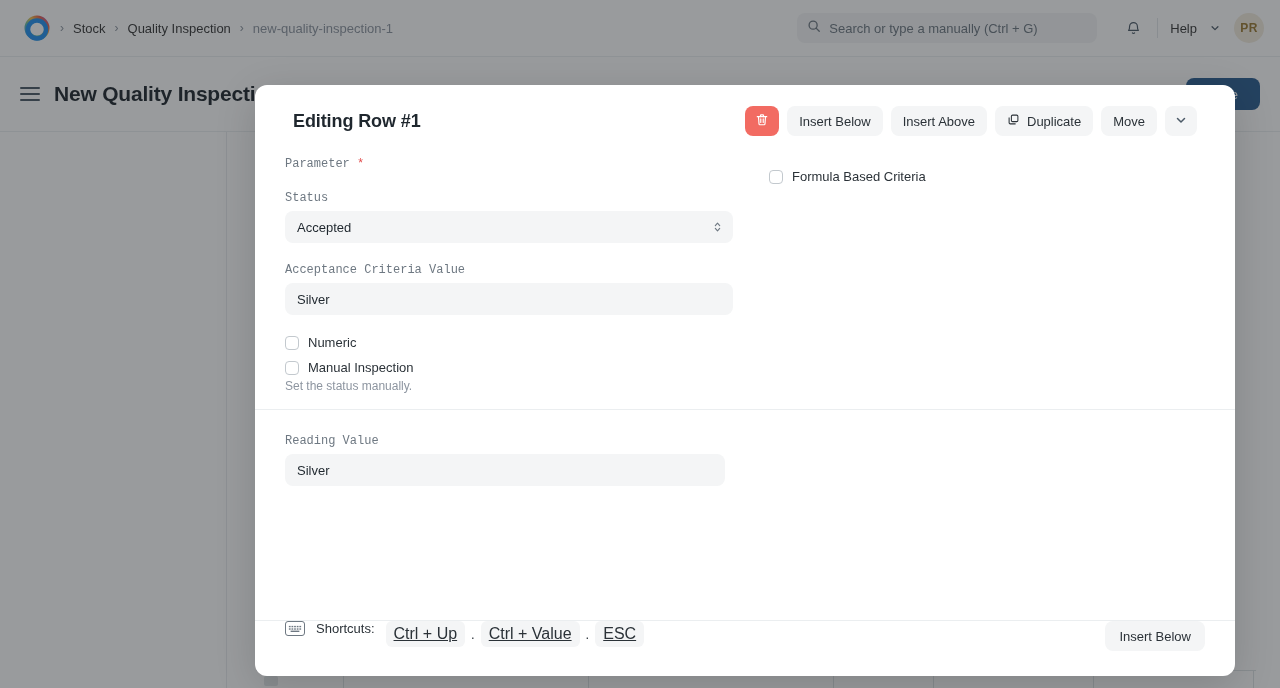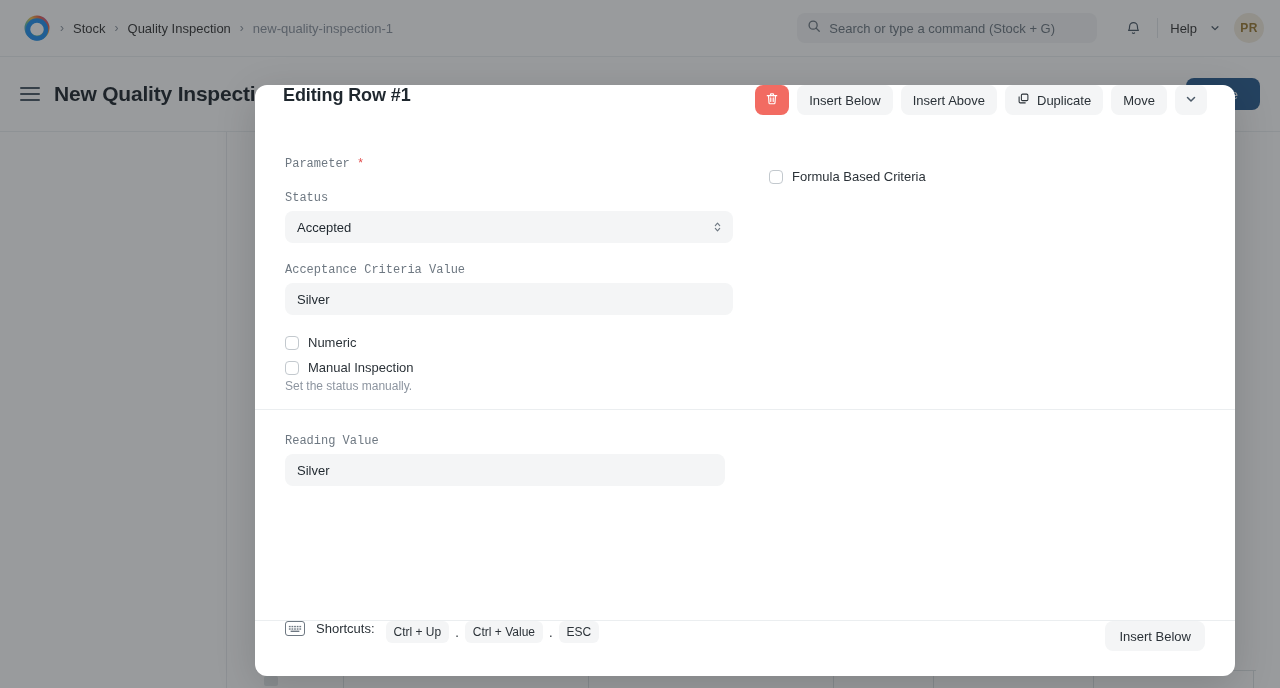--- a/index.html
+++ b/index.html
@@ -212,22 +212,22 @@
     box-shadow: 0 10px 40px rgba(0,0,0,0.15);
     display: flex;
     flex-direction: column;
     overflow: hidden;
   }
 
   .modal-head {
     height: 72px;
     flex: 0 0 auto;
     display: flex;
-    align-items: flex-start;
-    padding: 0 28px;
+    align-items: center;
+    padding: 0 38px;
   }
   .modal-title {
     font-size: 18px;
     font-weight: 700;
     color: #1f272e;
     letter-spacing: -0.1px;
   }
   .head-actions {
     margin-left: auto;
     display: flex;
@@ -369,24 +369,25 @@
   }
   .shortcuts-label {
     font-size: 13px;
     color: #2b3238;
     margin-right: 11px;
   }
   .keys { display: flex; align-items: center; gap: 0; }
   .key {
     background: #f4f5f6;
     border-radius: 6px;
-    font-size: 12px;
+    font-size: 16px;
     color: #2b3238;
     padding: 4px 8px;
     white-space: nowrap;
+    text-decoration: underline;
   }
   .key-dot {
     font-size: 13px;
     color: #2b3238;
     padding: 0 6px;
   }
   .foot-btn {
     margin-left: auto;
     height: 30px;
     border: 0;
@@ -432,21 +433,21 @@
 
     <div class="nav-right">
 
       <div class="search-box">
         <span>
           <svg width="14" height="14" viewBox="0 0 16 16" fill="none" stroke="#6e7882" stroke-width="1.5" stroke-linecap="round">
             <circle cx="7" cy="7" r="4.6"></circle>
               <line x1="10.4" y1="10.4" x2="14" y2="14"></line>
           </svg>
         </span>
-        <span class="placeholder">Search or type a command (Stock + G)</span>
+        <span class="placeholder">Search or type a manually (Ctrl + G)</span>
       </div>
 
       <div class="bell-btn">
         <svg width="17" height="17" viewBox="0 0 20 20" fill="none" stroke="#4c5a67" stroke-width="1.4" stroke-linecap="round" stroke-linejoin="round">
           <path d="M10 3a4.6 4.6 0 0 0-4.6 4.6c0 3.4-1.2 4.6-1.2 4.6h11.6s-1.2-1.2-1.2-4.6A4.6 4.6 0 0 0 10 3z"></path>
           <path d="M8.7 15.2a1.6 1.6 0 0 0 2.6 0"></path>
         </svg>
       </div>
 
       <div class="nav-divider"></div>

